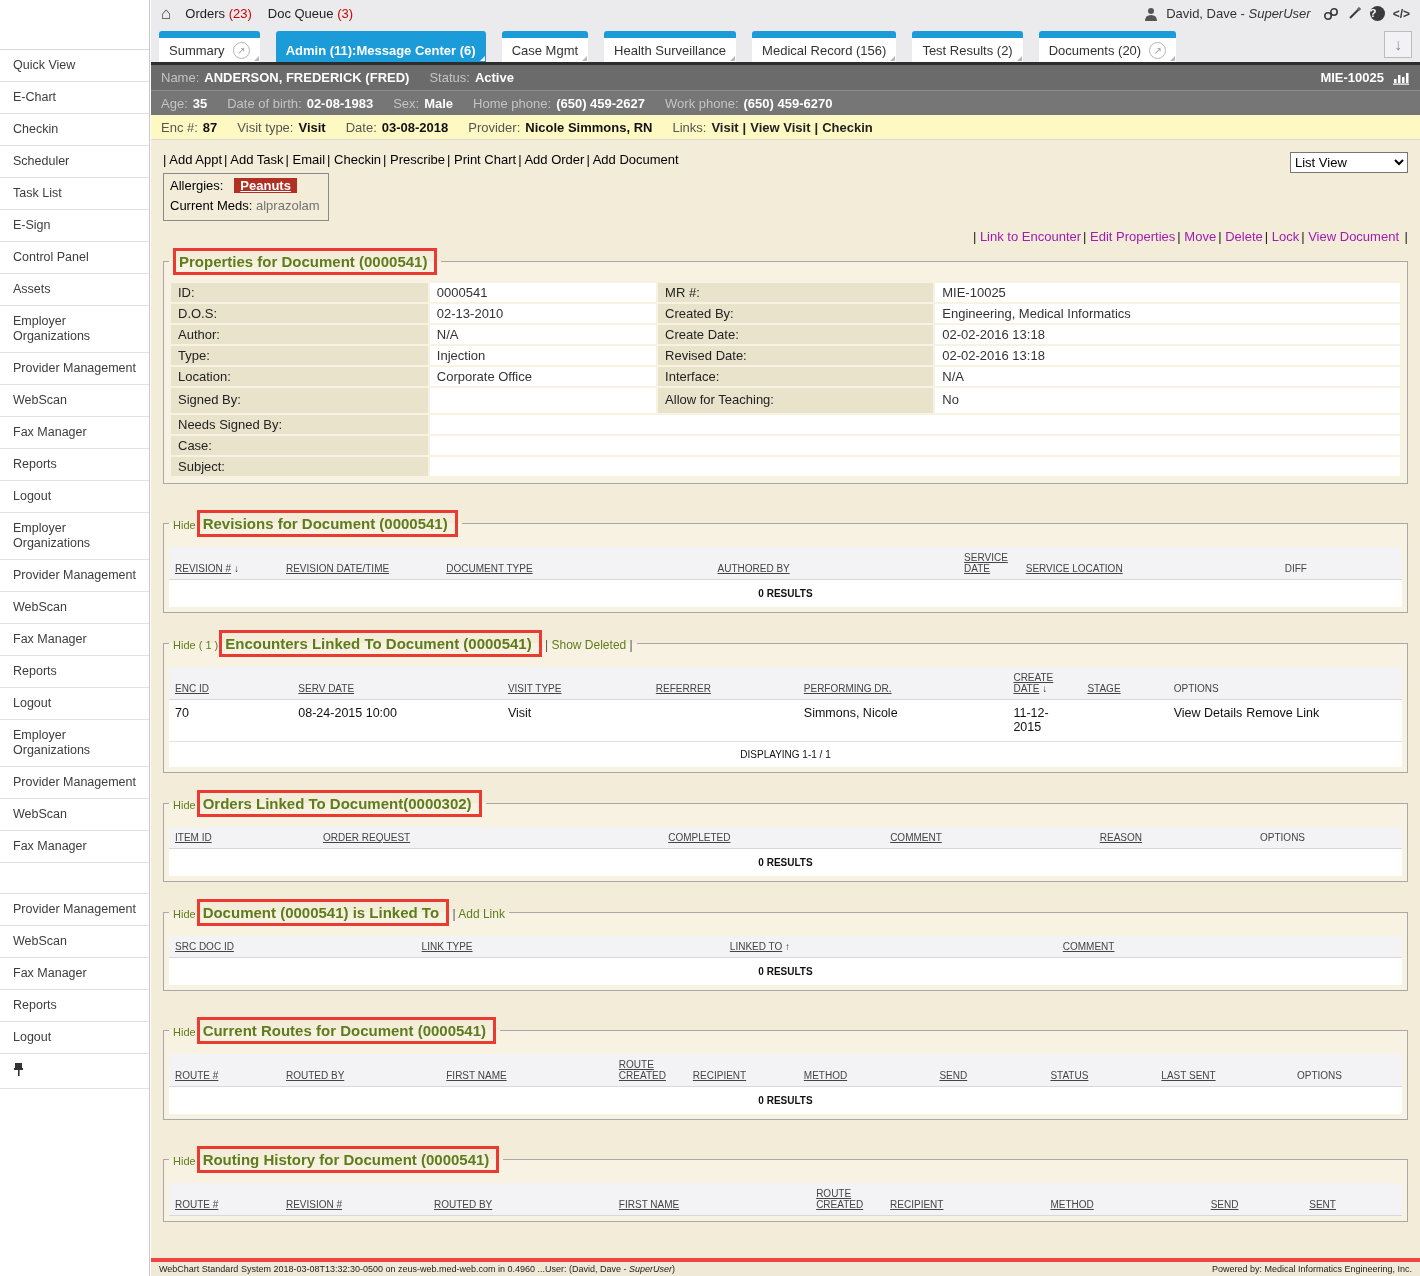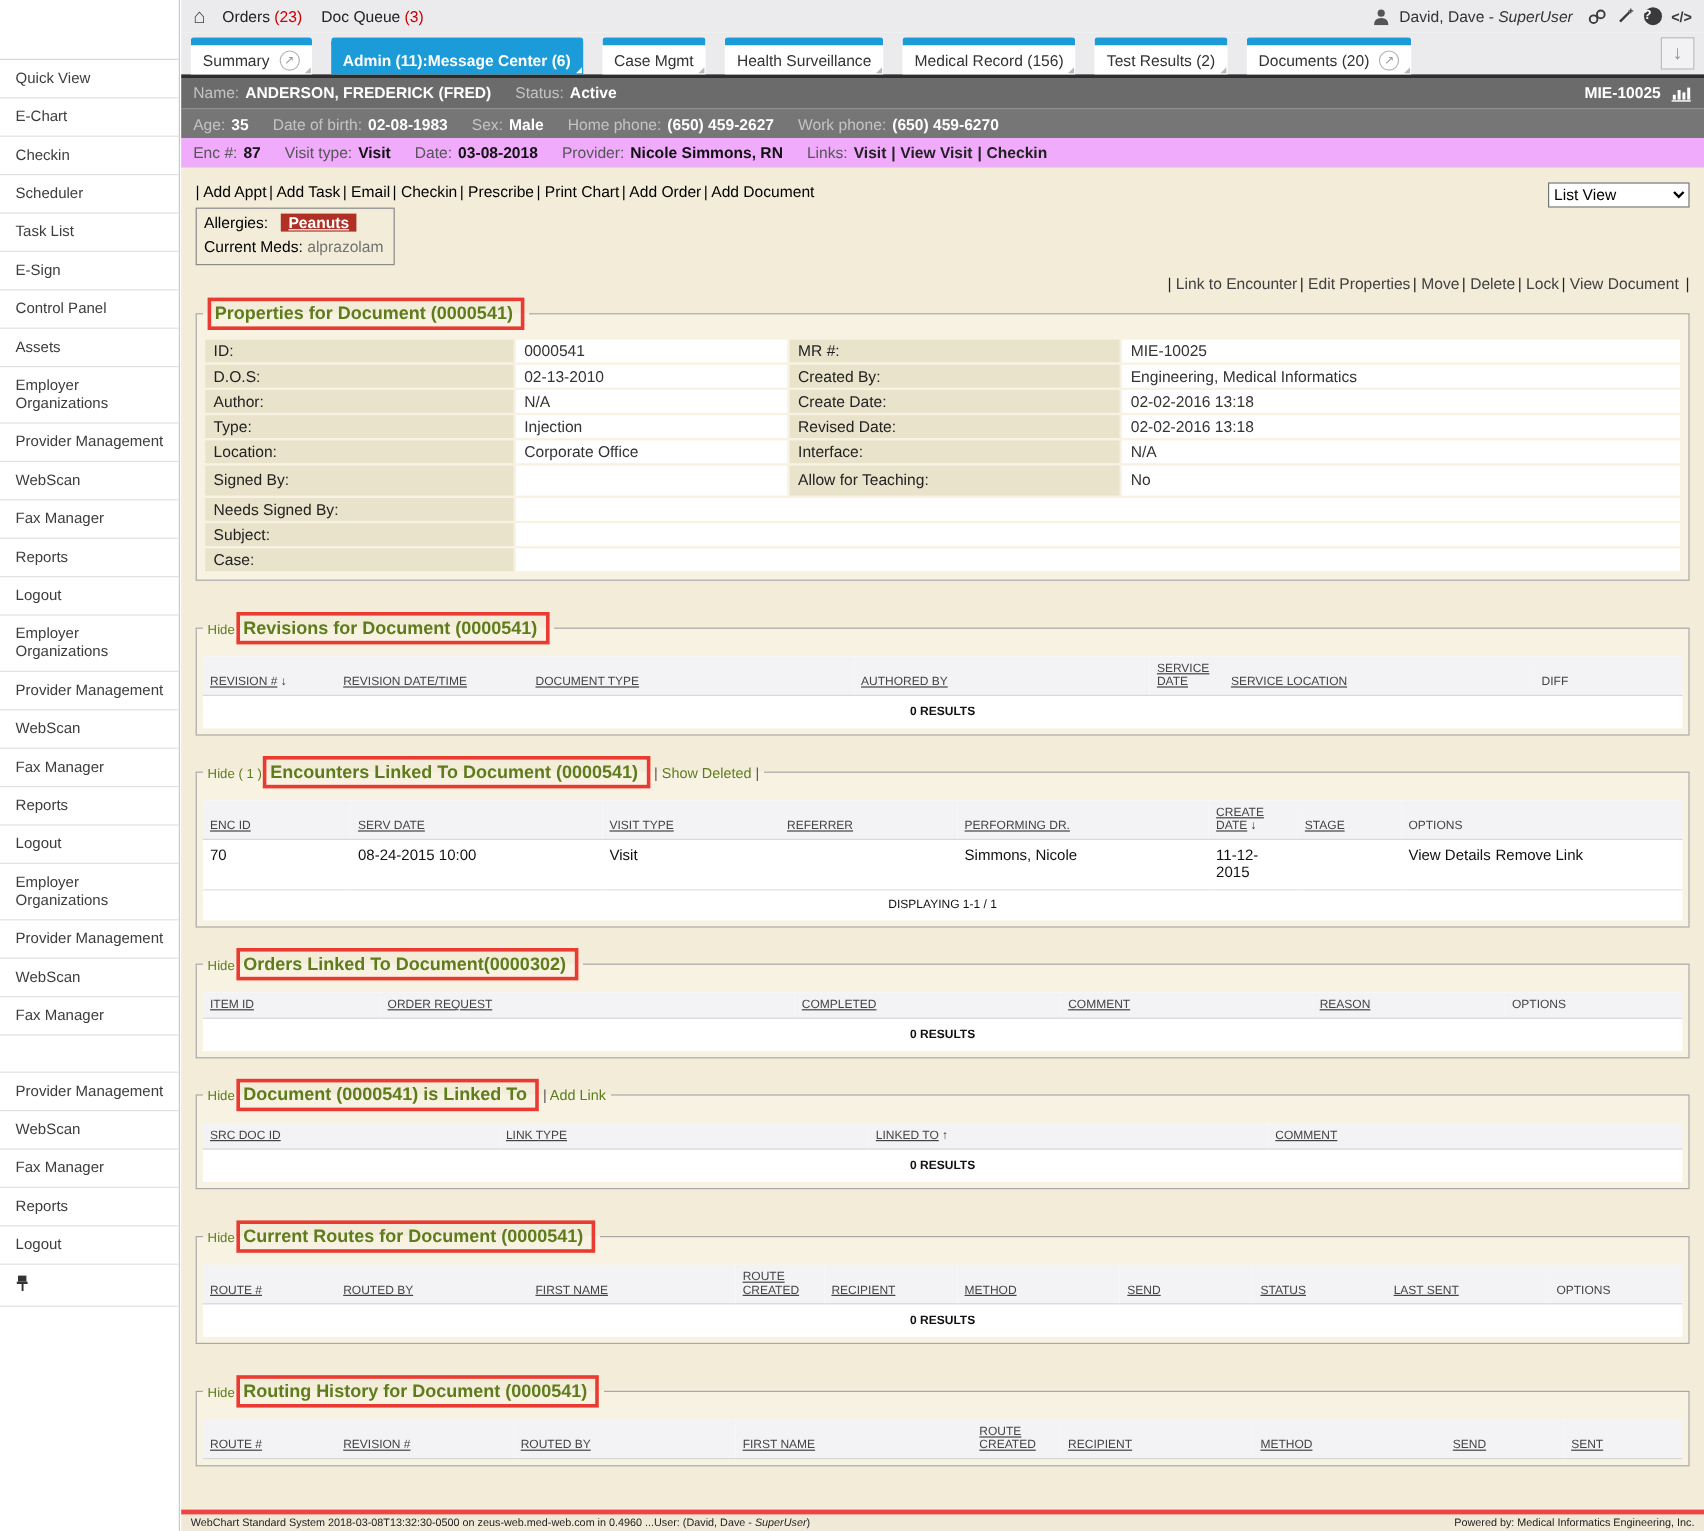--- a/index.html
+++ b/index.html
@@ -35,21 +35,21 @@
   .tab::after { content:""; position:absolute; right:1px; bottom:1px; border-style:solid; border-width:0 0 5px 5px; border-color:transparent transparent #b9b9b9 transparent; }
   .tab.active { background:#1b9bd7; color:#fff; font-weight:bold; }
   .tab.active::after { border-color:transparent transparent #fff transparent; }
   .popout { width:17px; height:17px; border:1px solid #b5b5b5; border-radius:50%; color:#9a9a9a; font-size:10px; line-height:15px; text-align:center; margin-left:8px; background:#fff; flex:0 0 auto; }
   .dl-btn { margin-left:auto; align-self:center; width:28px; height:27px; border:1px solid #bcbcbe; background:#f2f2f4; color:#7f95a8; font-size:16px; font-weight:bold; display:flex; align-items:center; justify-content:center; cursor:pointer; }
 
   
   .bar { display:flex; align-items:center; padding:0 10px; font-size:13px; flex:0 0 auto; }
   .bar-name { height:25px; background:#6b6b6b; }
   .bar-age  { height:25px; background:#767676; border-top:1px solid #8f8f8f; }
-  .bar-enc  { height:25px; background:#f0abfc; border-bottom:1px solid #d9d9d9; }
+  .bar-enc  { height:25px; background:#fef9c3; border-bottom:1px solid #d9d9d9; }
   .bar-name .lbl, .bar-age .lbl { color:#c4c4c4; margin-right:5px; }
   .bar-name .val, .bar-age .val { color:#fff; font-weight:bold; margin-right:20px; }
   .bar-enc .lbl { color:#555; margin-right:5px; }
   .bar-enc .val { color:#111; font-weight:bold; margin-right:20px; }
   .mrn-wrap { margin-left:auto; display:flex; align-items:center; gap:8px; }
   .mrn { color:#fff; font-weight:bold; }
   .enc-links a { color:#222; font-weight:bold; text-decoration:none; }
   .enc-links .sep { color:#222; font-weight:bold; margin:0 4px; }
 
   
@@ -59,21 +59,21 @@
   .action-row a { color:#000; margin-right:2px; }
   .action-row a::before { content:"| "; text-decoration:none; display:inline; color:#000; }
   .view-select { float:right; width:118px; height:21px; font-size:13px; font-family:"Liberation Sans", sans-serif; border:1px solid #767676; background:#fff; }
 
   .allergy-box { display:inline-block; border:1px solid #8a8a8a; padding:2px 8px 4px 6px; font-size:13px; margin-bottom:8px; line-height:1.55; }
   .allergy-box a.lab { color:#000; font-weight:normal; }
   .allergy-val { background:#b03023; color:#fff; padding:0 6px; text-decoration:underline; font-weight:bold; }
   .meds-val { color:#737373; }
 
   .doc-actions { text-align:right; font-size:13px; margin-bottom:4px; }
-  .doc-actions a { color:#404040; margin-right:2px; }
+  .doc-actions a { color:#a21caf; margin-right:2px; }
   .doc-actions a::before { content:"| "; color:#222; }
   .doc-actions::after { content:" |"; color:#222; }
 
   fieldset { border:1px solid #a8a8a8; background:#f8f2e2; padding:4px 5px 5px; margin-bottom:17px; }
   legend { font-size:15px; font-weight:bold; color:#5e7c1c; padding:0 4px; }
   legend .hide-link { font-size:11px; font-weight:normal; color:#5e7c1c; margin-right:1px; }
   legend .extra { font-size:12px; font-weight:normal; color:#5e7c1c; }
   legend .extra::before { content:" | "; color:#555; font-weight:normal; }
   legend .extra.piped::after { content:" |"; color:#555; }
   .annot { border:3px solid #ea3b32; padding:2px 7px 2px 3px; display:inline-block; }
@@ -349,25 +349,25 @@
           <td class="pl">Signed By:</td>
           <td class="pv"></td>
           <td class="pl2">Allow for Teaching:</td>
           <td class="pv2">No</td>
         </tr>
         <tr>
           <td class="pl">Needs Signed By:</td>
           <td class="pv" colspan="3"></td>
         </tr>
         <tr>
+          <td class="pl">Case:</td>
+          <td class="pv" colspan="3"></td>
+        </tr>
+        <tr>
           <td class="pl">Subject:</td>
-          <td class="pv" colspan="3"></td>
-        </tr>
-        <tr>
-          <td class="pl">Case:</td>
           <td class="pv" colspan="3"></td>
         </tr>
       </tbody>
         </table>
     </fieldset>
 
     
     <fieldset style="margin-top:26px">
       <legend>
         <a class="hide-link">Hide</a><span class="annot"><span>Revisions for Document (0000541)</span></span>

